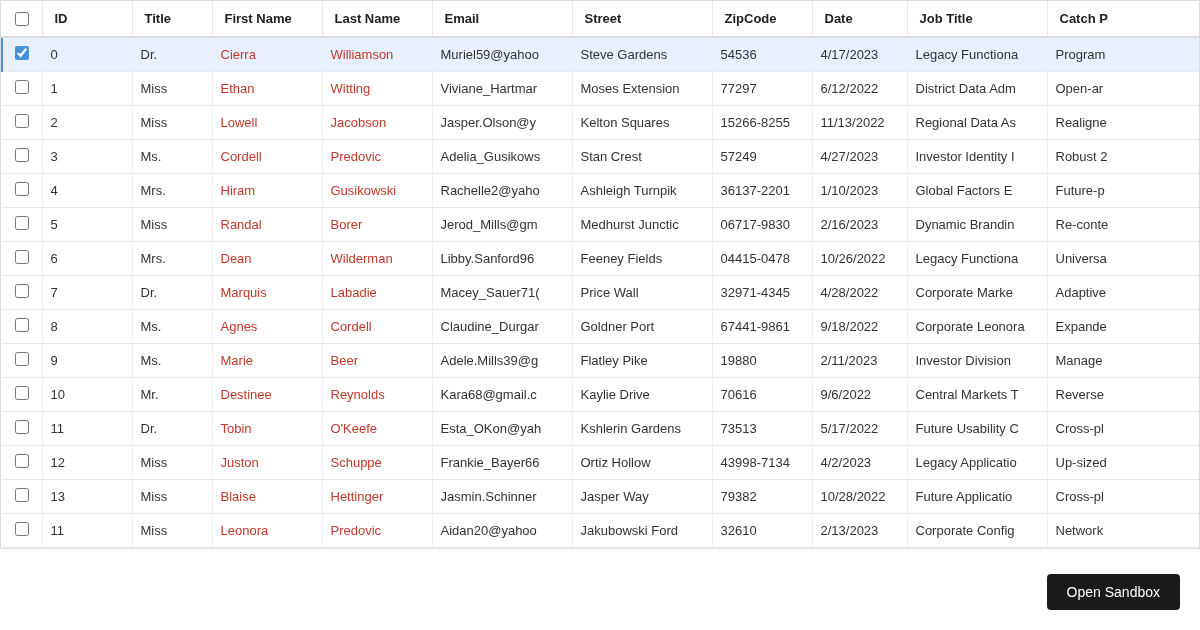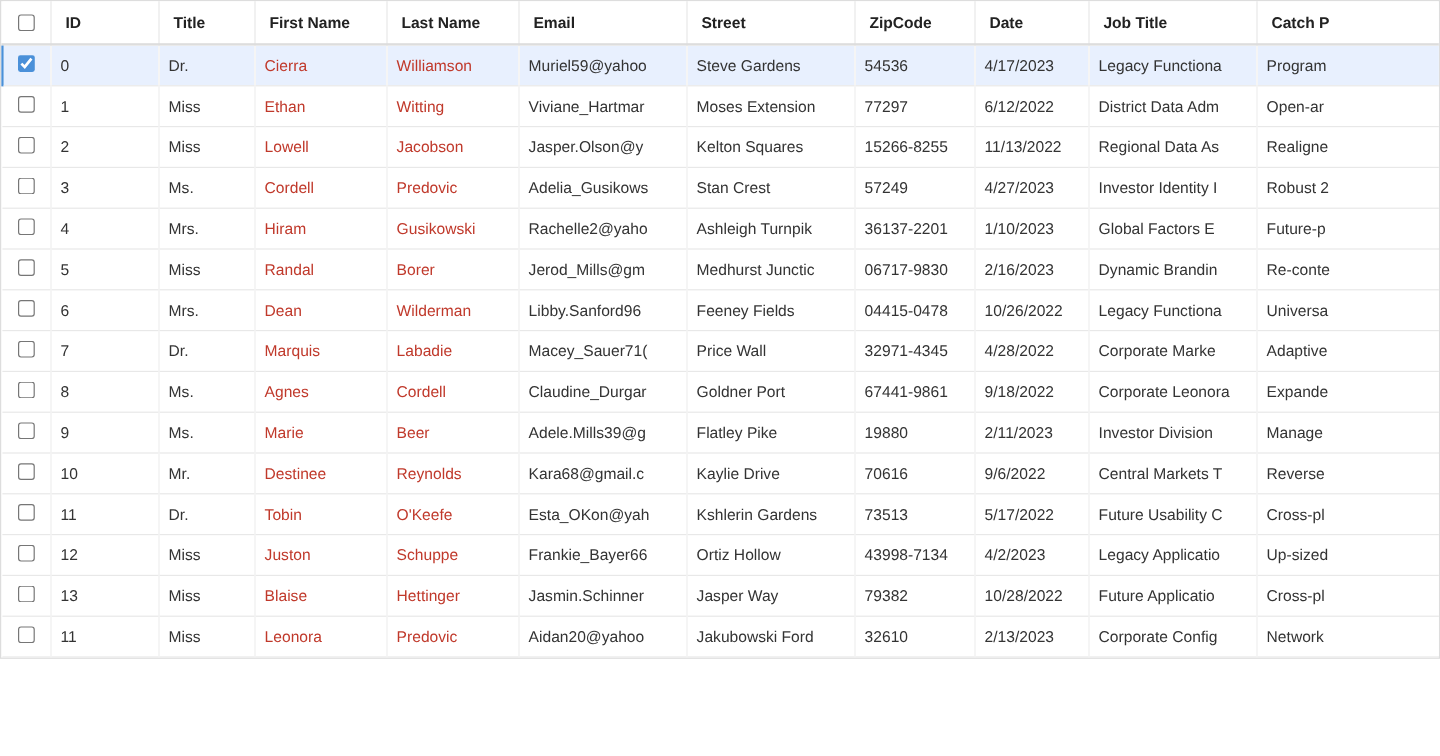--- a/index.html
+++ b/index.html
@@ -334,13 +334,14 @@
             <td>Jakubowski Ford</td>
             <td>32610</td>
             <td>2/13/2023</td>
             <td>Corporate Config</td>
             <td>Network</td>
           </tr>
         </tbody>
     </table>
   </div>
 
+  <button class="open-sandbox-btn">Open Sandbox</button>
 </div>
 
 </body></html>

